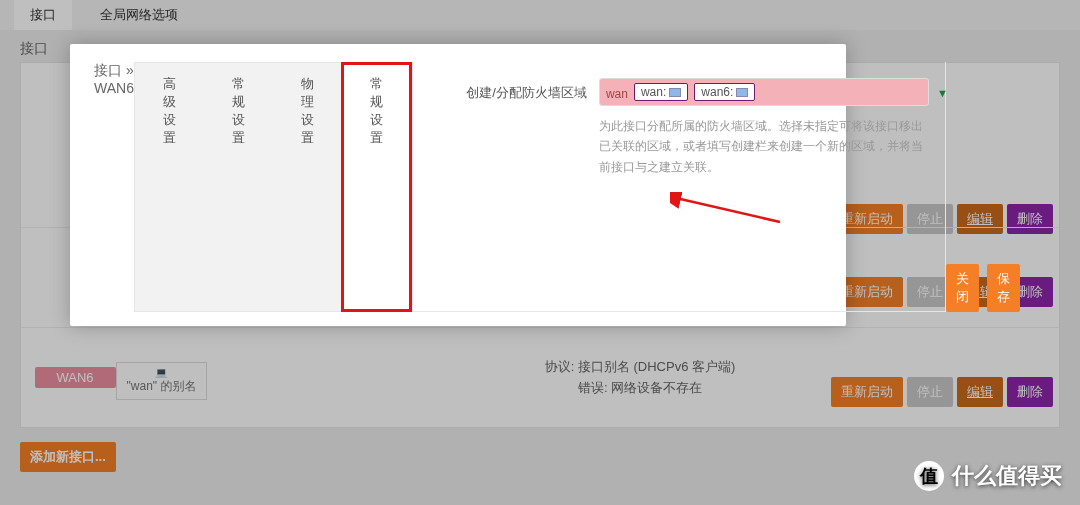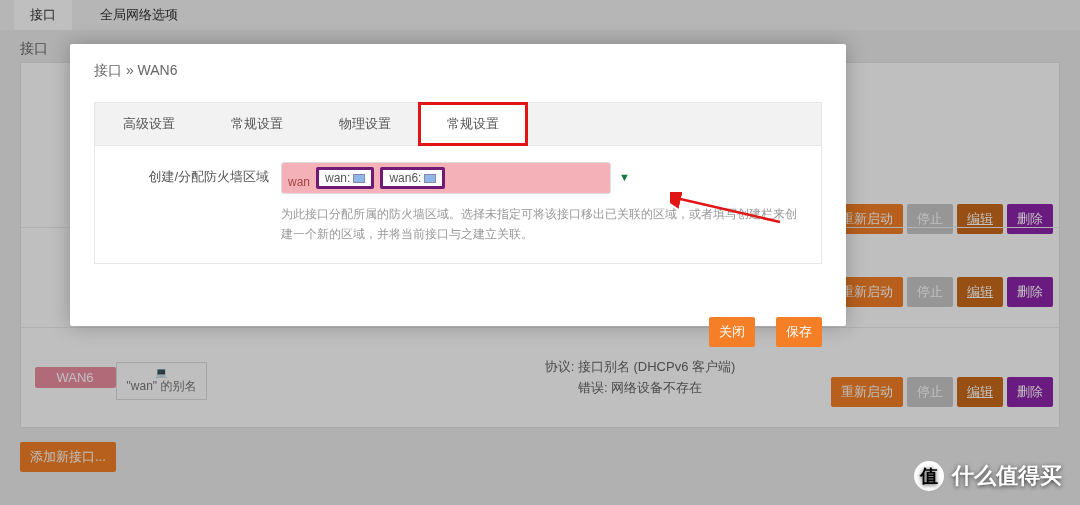--- a/index.html
+++ b/index.html
@@ -26,50 +26,50 @@
   .subcard { background: #fff; border: 1px solid #ddd; margin-top: 6px; padding: 4px 10px; text-align: center; color: #777; font-size: 12px; }
   .subcard .mini { font-size: 10px; }
   .iface-center { flex: 1; text-align: center; color: #666; font-size: 13px; line-height: 1.6; }
   .iface-buttons { position: absolute; right: 6px; display: flex; gap: 4px; }
   .btn { border: none; color: #fff; padding: 6px 10px; font-size: 13px; border-radius: 2px; cursor: pointer; margin-top: 43px; }
   .btn-orange { background: #f47f26; }
   .btn-orange2 { background: #f47f26; }
   .btn-grey { background: #c9c9c9; }
   .btn-dkorange { background: #cb6a1a; text-decoration: underline; }
   .btn-purple { background: #8e24aa; }
-  .add-btn { margin: 14px 20px; }
+  .add-btn { margin: 14px 20px; font-weight: bold; }
   .overlay { position: absolute; inset: 0; background: rgba(0,0,0,0.25); }
   .modal {
     position: absolute; left: 70px; top: 44px; width: 776px; height: 282px;
     background: #fff; z-index: 10; border-radius: 2px;
     box-shadow: 0 0 20px rgba(0,0,0,0.25);
     padding: 18px 24px 14px;
-    display: flex; flex-direction: column;
+    display: flex; flex-direction: row;
   }
   .breadcrumb { color: #666; font-size: 14px; margin-bottom: 22px; }
   .tab-bar { display: flex; background: #f2f2f2; border: 1px solid #e6e6e6; }
   .tab-item { padding: 12px 28px; color: #555; font-size: 13px; background: #f2f2f2; cursor: pointer; }
   .tab-item.active { background: #fff; }
   .red-frame { outline: 3px solid #e11515; outline-offset: -2px; }
   .form-body { border: 1px solid #e6e6e6; border-top: none; padding: 16px 16px 18px; }
   .form-row { display: flex; align-items: flex-start; }
   .form-label { width: 170px; text-align: right; padding: 6px 12px 0 0; color: #555; }
   .zone-select { flex: 1; position: relative; }
   .zone-box {
     width: 330px; background: #f4b1b8; border: 1px solid #ddd;
     border-radius: 3px; padding: 4px 6px; display: flex; align-items: flex-end; gap: 6px;
     position: relative;
   }
   .zone-main { color: #a14545; font-size: 12px; }
-  .zone-tag { background: #fff; border: 3px solid #701a75; padding: 1px 6px; font-size: 12px; color: #555; border-radius: 2px; display: flex; align-items: center; gap: 3px; }
+  .zone-tag { background: #fff; border: 1px solid #701a75; padding: 1px 6px; font-size: 12px; color: #555; border-radius: 2px; display: flex; align-items: center; gap: 3px; }
   .zone-tag .mini-ico { width: 12px; height: 9px; background: linear-gradient(#8fb8e8,#8fb8e8); display: inline-block; border:1px solid #88a; }
   .dropdown-caret { position: absolute; right: -20px; top: 8px; color: #157a3e; font-size: 11px; }
   .help-text { color: #999; font-size: 12px; line-height: 1.7; margin-top: 10px; margin-left: 0; }
   .arrow { position: absolute; left: 670px; top: 192px; z-index: 11; }
-  .modal-footer { margin-top: auto; display: flex; justify-content: flex-end; gap: 21px; padding-top: 10px; }
+  .modal-footer { margin-top: auto; display: flex; justify-content: flex-end; gap: 8px; padding-top: 10px; }
   .watermark {
     position: absolute; right: 18px; bottom: 14px; z-index: 50;
     display: flex; align-items: center; gap: 8px; color: #fff;
     font-size: 22px; font-weight: 600; text-shadow: 0 1px 4px rgba(0,0,0,0.7);
   }
   .wm-disc { width: 30px; height: 30px; border-radius: 50%; background: #fff; color: #000; display: flex; align-items: center; justify-content: center; font-weight: 700; font-size: 18px; }
 </style>
 </head>
 <body>
 

